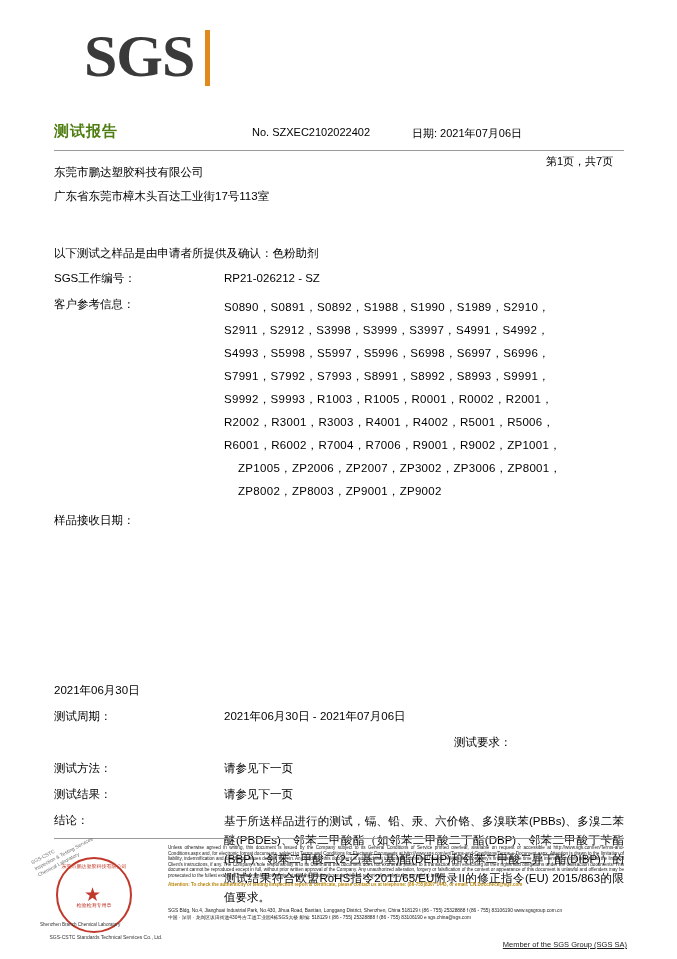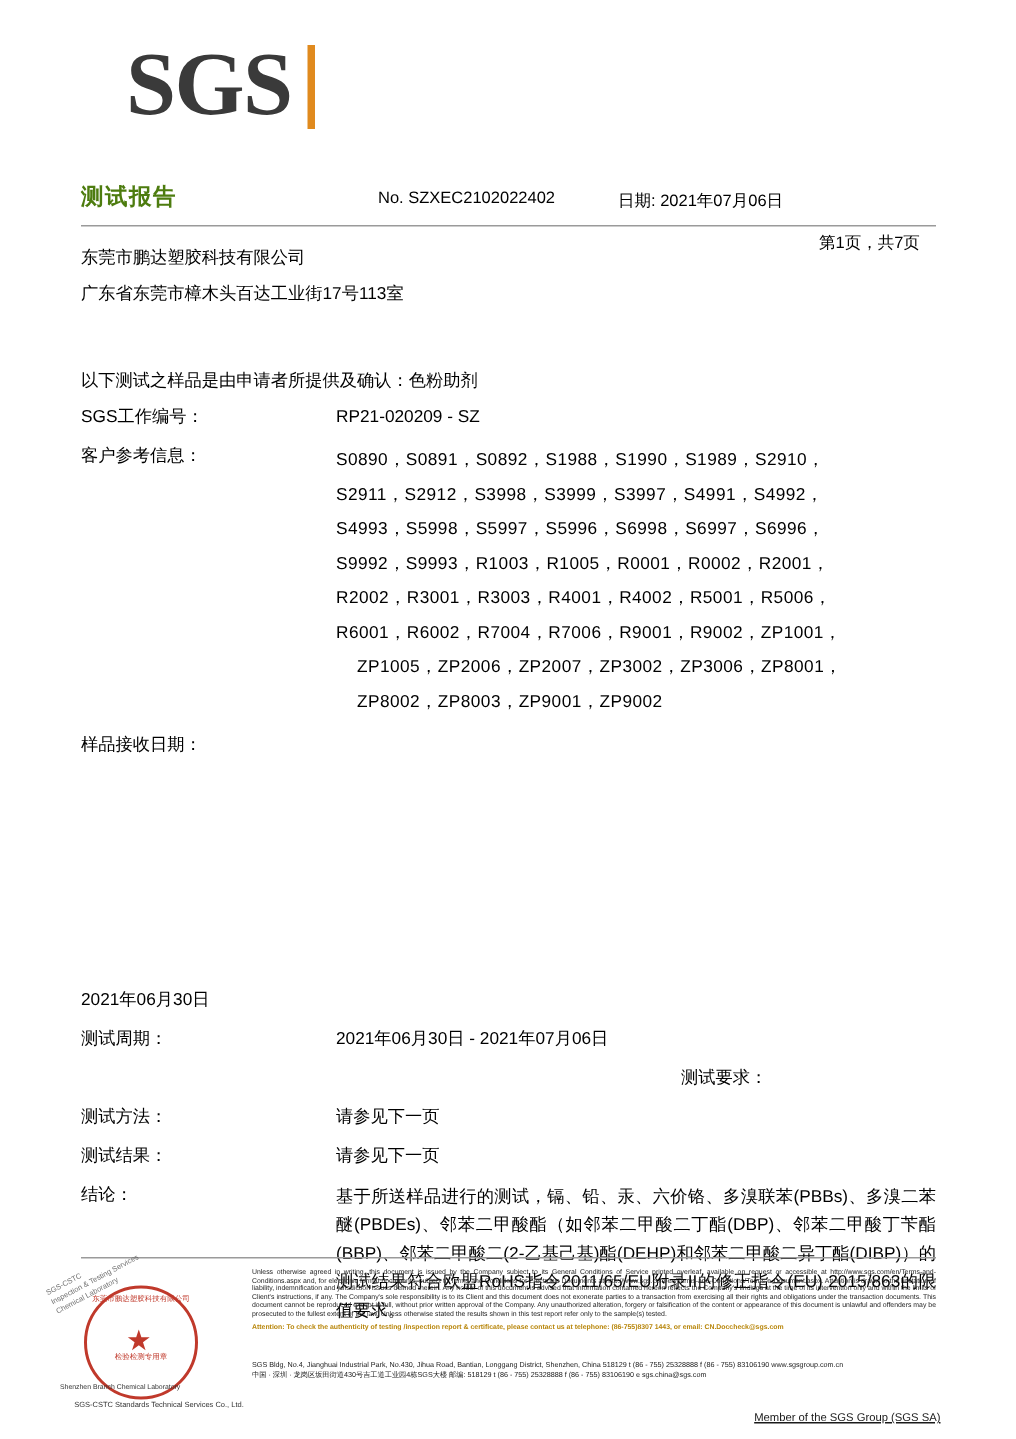--- a/index.html
+++ b/index.html
@@ -288,30 +288,31 @@
     <div>东莞市鹏达塑胶科技有限公司</div>
     <div>广东省东莞市樟木头百达工业街17号113室</div>
   </div>
 
   <div class="declaration">以下测试之样品是由申请者所提供及确认：色粉助剂</div>
 
   <div class="fields">
 
     <div class="field">
       <div class="field-label">SGS工作编号：</div>
-      <div class="field-value">RP21-020209 - SZ</div>
+      <div class="field-value">RP21-026212 - SZ</div>
     </div>
 
 
     <div class="field">
       <div class="field-label">客户参考信息：</div>
       <div class="field-value ref-lines">
         <div>S0890，S0891，S0892，S1988，S1990，S1989，S2910，</div>
         <div>S2911，S2912，S3998，S3999，S3997，S4991，S4992，</div>
         <div>S4993，S5998，S5997，S5996，S6998，S6997，S6996，</div>
+        <div>S7991，S7992，S7993，S8991，S8992，S8993，S9991，</div>
         <div>S9992，S9993，R1003，R1005，R0001，R0002，R2001，</div>
         <div>R2002，R3001，R3003，R4001，R4002，R5001，R5006，</div>
         <div>R6001，R6002，R7004，R7006，R9001，R9002，ZP1001，</div>
         <div class="indent">ZP1005，ZP2006，ZP2007，ZP3002，ZP3006，ZP8001，</div>
         <div class="indent">ZP8002，ZP8003，ZP9001，ZP9002</div>
       </div>
     </div>
 
     <div class="field field-gap-top">
       <div class="field-label">样品接收日期：</div>

